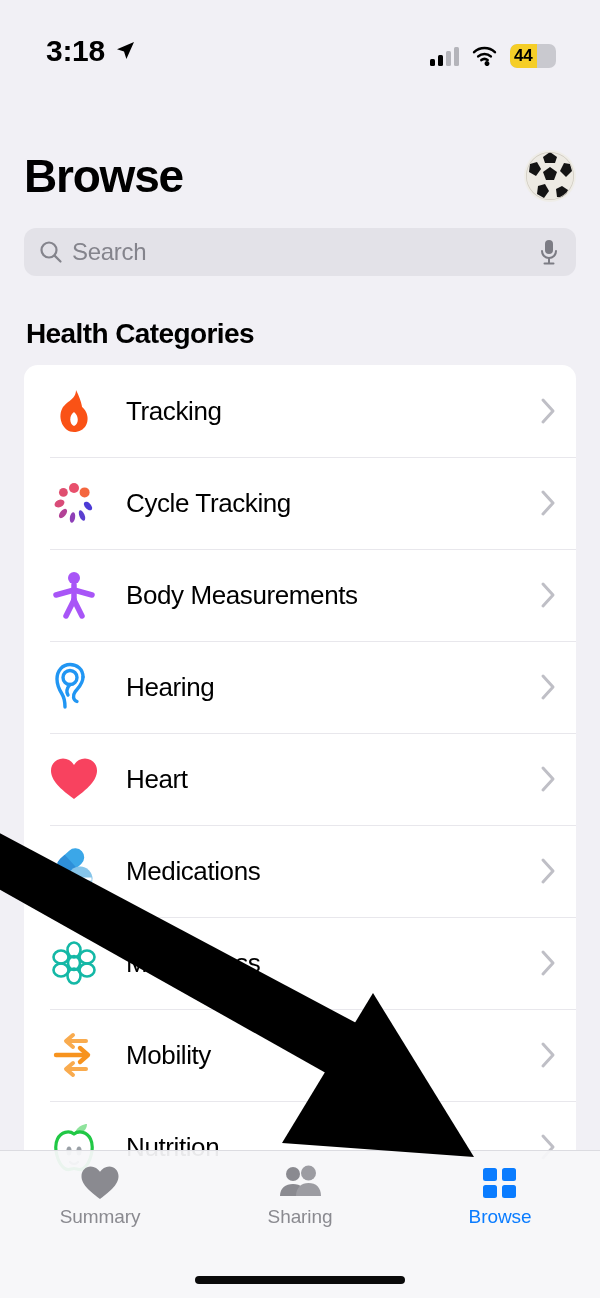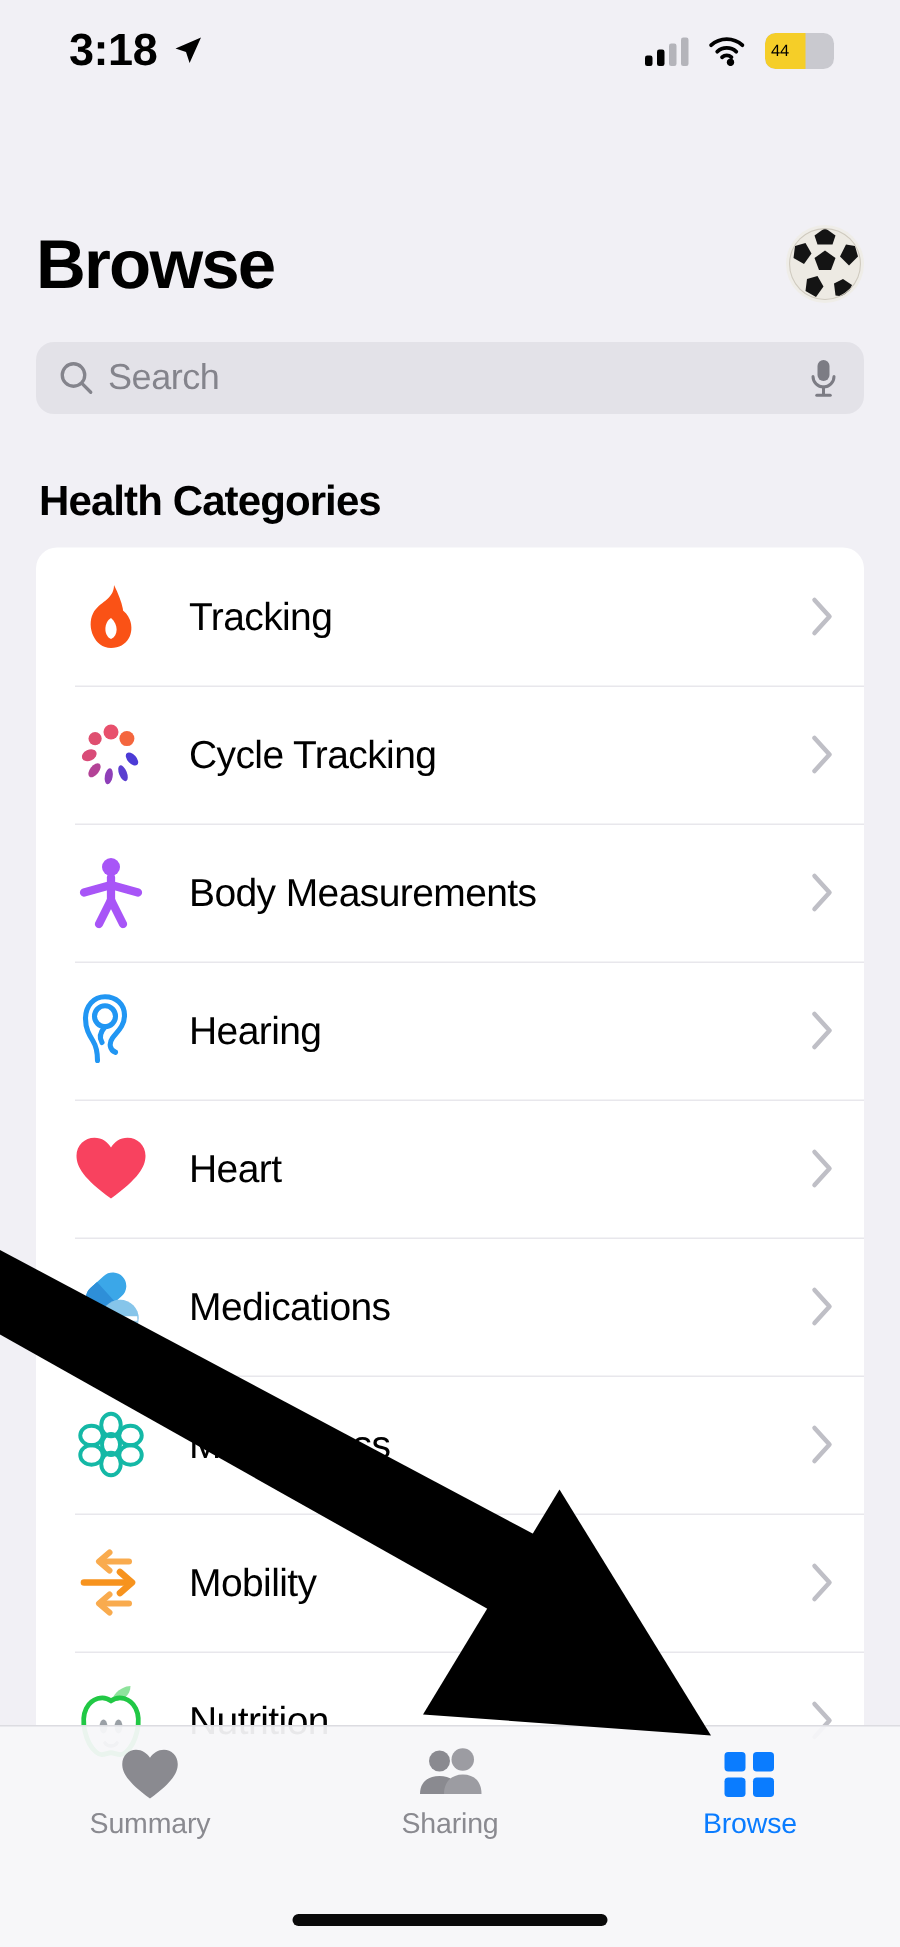--- a/index.html
+++ b/index.html
@@ -17,21 +17,21 @@
     -webkit-font-smoothing: antialiased;
   }
 
   
   .status-bar {
     position: absolute;
     top: 0; left: 0;
     width: 600px;
     height: 68px;
     display: flex;
-    align-items: center;
+    align-items: flex-end;
     justify-content: space-between;
     padding: 0 44px 0 46px;
   }
   .status-left {
     display: flex;
     align-items: center;
     gap: 9px;
   }
   .status-time {
     font-size: 30px;
@@ -75,22 +75,22 @@
   .battery-fill {
     position: absolute;
     left: 0; top: 0; bottom: 0;
     width: 27px;
     background: #F5CE28;
     border-radius: 7px 0 0 7px;
   }
   .battery-num {
     position: relative;
     z-index: 2;
-    font-size: 11px;
-    font-weight: 400;
+    font-size: 17px;
+    font-weight: 700;
     color: #000;
     padding-left: 4px;
     letter-spacing: -0.2px;
   }
 
   
   .header {
     position: absolute;
     top: 148px; left: 0;
     width: 600px;

